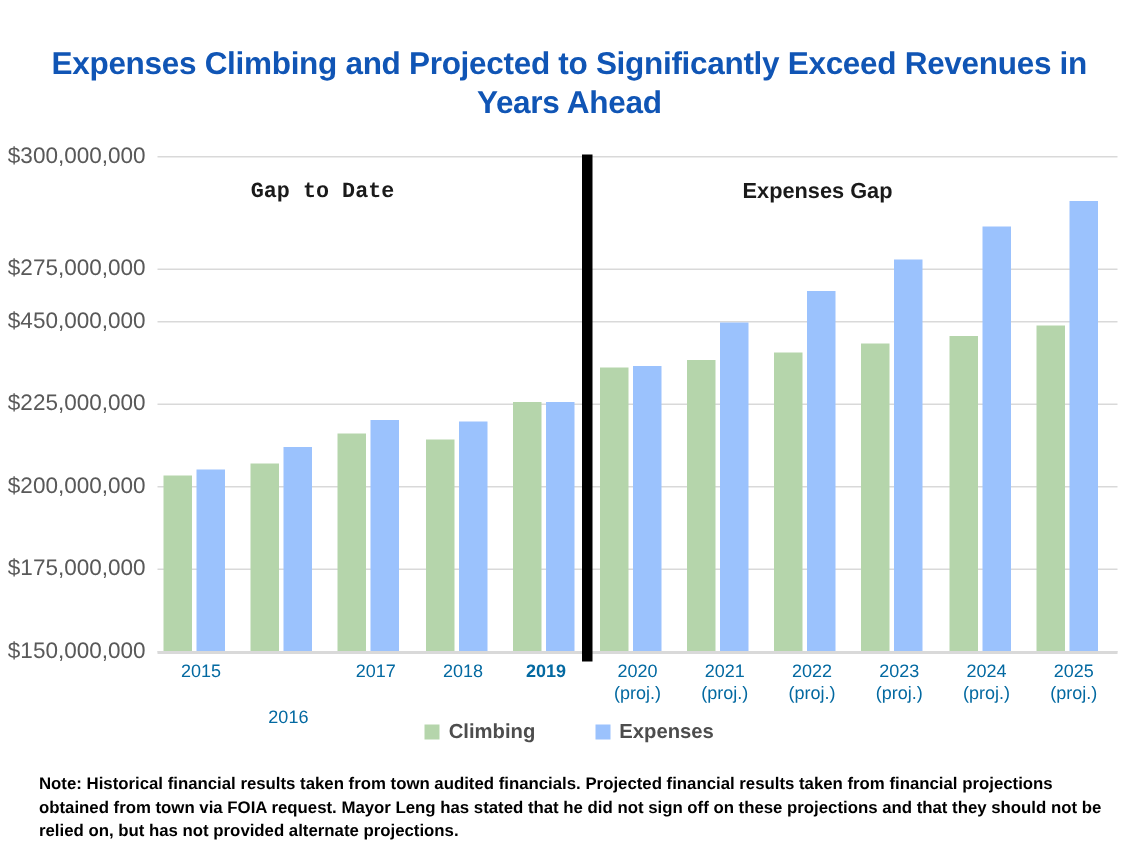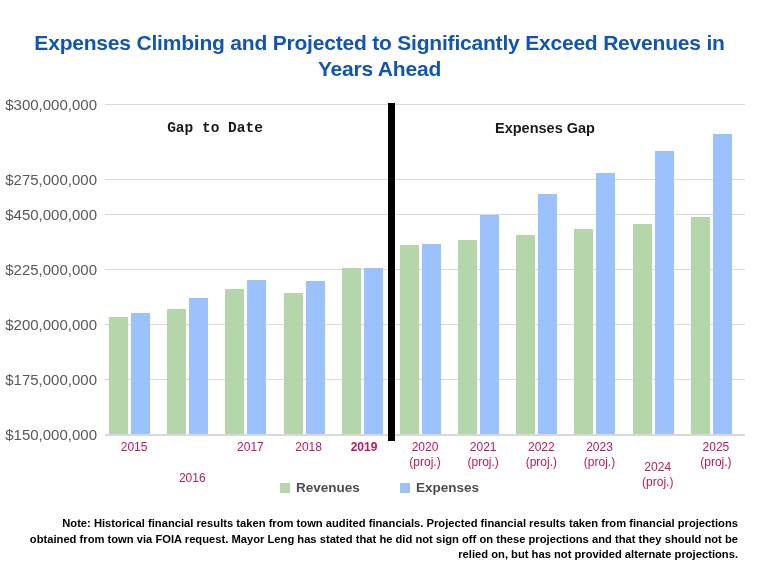--- a/index.html
+++ b/index.html
@@ -109,21 +109,21 @@
     top: 440px;
     width: 640px;
     height: 38px;
   }
   .xtick {
     position: absolute;
     top: 0;
     width: 56px;
     text-align: center;
     font-size: 12px;
-    color: #be185d;
+    color: #0369a1;
     line-height: 15px;
   }
   .xtick .sub { display: block; font-size: 12px; }
 
   
   #legend {
     position: absolute;
     left: 0;
     top: 480px;
     width: 759px;
@@ -151,21 +151,21 @@
   
   #footnote {
     position: absolute;
     left: 26px;
     top: 516px;
     width: 712px;
     font-size: 11.2px;
     font-weight: bold;
     line-height: 15.5px;
     color: #000000;
-    text-align: right;
+    text-align: left;
   }
 </style>
 </head>
 <body>
 
 <div id="slide">
 
   <div class="chart-title">Expenses Climbing and Projected to Significantly Exceed Revenues in Years Ahead</div>
 
   <div id="caption-gap-to-date" class="section-caption">Gap to Date</div>
@@ -249,28 +249,28 @@
   <div id="xaxis">
       <div class="xtick" style="left: 1.09091px;">2015</div>
       <div class="xtick" style="left: 59.2727px; margin-top: 31px;">2016</div>
       <div class="xtick" style="left: 117.455px;">2017</div>
       <div class="xtick" style="left: 175.636px;">2018</div>
       <div class="xtick" style="left: 231px; font-weight: bold;">2019</div>
       <div class="xtick" style="left: 292px;">2020<span class="sub">(proj.)</span></div>
       <div class="xtick" style="left: 350.182px;">2021<span class="sub">(proj.)</span></div>
       <div class="xtick" style="left: 408.364px;">2022<span class="sub">(proj.)</span></div>
       <div class="xtick" style="left: 466.545px;">2023<span class="sub">(proj.)</span></div>
-      <div class="xtick" style="left: 524.727px; margin-top: 20px;">2024<span class="sub">(proj.)</span></div>
+      <div class="xtick" style="left: 524.727px;">2024<span class="sub">(proj.)</span></div>
       <div class="xtick" style="left: 582.909px;">2025<span class="sub">(proj.)</span></div>
     </div>
 
   <div id="legend">
       <div class="legend-item">
         <span class="legend-swatch" style="background: rgb(181, 213, 171);"></span>
-        <span class="legend-label">Revenues</span>
+        <span class="legend-label">Climbing</span>
       </div>
       <div class="legend-item">
         <span class="legend-swatch" style="background: rgb(155, 194, 253);"></span>
         <span class="legend-label">Expenses</span>
       </div>
     </div>
 
   <div id="footnote">Note:  Historical financial results taken from town audited financials.  Projected financial results taken from financial projections obtained from town via FOIA request.  Mayor Leng has stated that he did not sign off on these projections and that they should not be relied on, but has not provided alternate projections.</div>
 
 </div>

